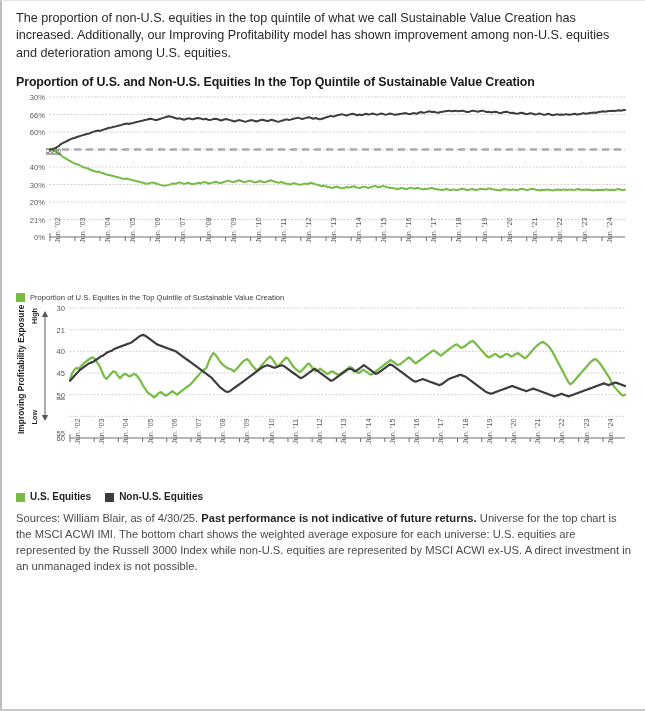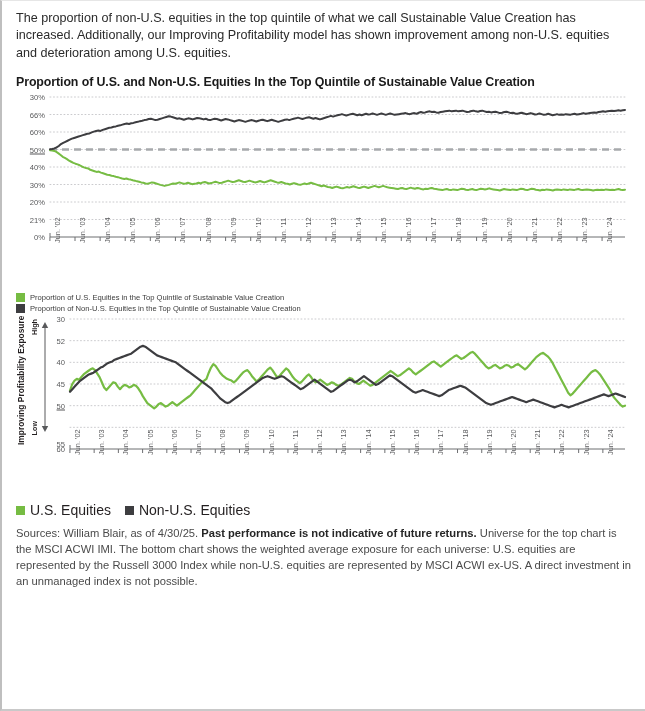--- a/index.html
+++ b/index.html
@@ -66,21 +66,21 @@
   .legend{
     display:flex;
     flex-direction:column;
     gap:2px;
     margin-top:4px;
   }
   .legend-row{display:flex;align-items:center;gap:5px;}
   .legend.horiz{flex-direction:row;gap:14px;}
   .swatch{width:9px;height:9px;display:inline-block;flex:0 0 auto;}
   .legend-label{font-size:7.6px;color:#3b3b3b;line-height:1;}
-  .legend-label.big{font-size:14px;font-weight:normal;color:#231f20;}
+  .legend-label.big{font-size:10px;font-weight:bold;color:#231f20;}
   .axis-title{
     position:absolute;
     font-size:8.4px;
     font-weight:bold;
     color:#231f20;
     writing-mode:vertical-rl;
     transform:rotate(180deg);
     white-space:nowrap;
   }
   .hl-word{
@@ -108,21 +108,21 @@
   <p class="deck">The proportion of non-U.S. equities in the top quintile of what we call Sustainable Value Creation has increased. Additionally, our Improving Profitability model has shown improvement among non-U.S. equities and deterioration among U.S. equities.</p>
 
   <div class="chart">
     <div class="chart-title">Proportion of U.S. and Non-U.S. Equities In the Top Quintile of Sustainable Value Creation</div>
 
     <div class="plot" id="plot-top" style="height: 198px;">
       <div class="ylabels" id="ylab-top">
           <div class="ytick" style="top: 6px; left: 0px; width: 29px;">30%</div>
           <div class="ytick" style="top: 23.5px; left: 0px; width: 29px;">66%</div>
           <div class="ytick" style="top: 41px; left: 0px; width: 29px;">60%</div>
-          <div class="ytick" style="top: 58.5px; left: 0px; width: 29px; text-decoration: underline;">50%</div>
+          <div class="ytick" style="top: 58.5px; left: 16px; width: 29px; text-decoration: underline;">50%</div>
           <div class="ytick" style="top: 76px; left: 0px; width: 29px;">40%</div>
           <div class="ytick" style="top: 93.5px; left: 0px; width: 29px;">30%</div>
           <div class="ytick" style="top: 111px; left: 0px; width: 29px;">20%</div>
           <div class="ytick" style="top: 128.5px; left: 0px; width: 29px;">21%</div>
           <div class="ytick" style="top: 146px; left: 0px; width: 29px;">0%</div>
         </div>
       <svg id="svg-top" width="613" height="152">
           <line x1="34" y1="6" x2="609" y2="6" stroke="#bcbdc0" stroke-width="0.8" stroke-dasharray="0.9 2.6" stroke-linecap="round"></line>
           <line x1="34" y1="23.5" x2="609" y2="23.5" stroke="#bcbdc0" stroke-width="0.8" stroke-dasharray="0.9 2.6" stroke-linecap="round"></line>
           <line x1="34" y1="41" x2="609" y2="41" stroke="#bcbdc0" stroke-width="0.8" stroke-dasharray="0.9 2.6" stroke-linecap="round"></line>
@@ -185,36 +185,32 @@
           <div class="xtick" style="left: 563.979px; top: 152px;">Jun. '23</div>
           <div class="xtick" style="left: 589.077px; top: 152px;">Jun. '24</div>
         </div>
     </div>
 
     <div class="legend" id="legend-top">
         <div class="legend-row">
           <span class="swatch" style="background: rgb(118, 188, 67);"></span>
           <span class="legend-label">Proportion of U.S. Equities in the Top Quintile of Sustainable Value Creation</span>
         </div>
-        <div class="legend-row">
-          <span class="swatch" style="background: rgb(61, 61, 64);"></span>
-          <span class="legend-label">Proportion of Non-U.S. Equities in the Top Quintile of Sustainable Value Creation</span>
-        </div>
       </div>
   </div>
 
   <div class="chart">
 
     <div class="plot" id="plot-bottom" style="height: 186px;">
       <div class="axis-title" id="ytitle-bottom" style="left: 0px; top: 8px; height: 124px;">Improving Profitability Exposure</div>
       <div class="hl-word" id="yhigh-bottom" style="left: 14px; top: 6px;">High</div>
       <div class="hl-word" id="ylow-bottom" style="left: 14px; top: 108px;">Low</div>
       <div class="ylabels" id="ylab-bottom">
           <div class="ytick" style="top: 6px; left: 0px; width: 49px;">30</div>
-          <div class="ytick" style="top: 27.6667px; left: 0px; width: 49px;">52</div>
+          <div class="ytick" style="top: 27.6667px; left: 0px; width: 49px;">21</div>
           <div class="ytick" style="top: 49.3333px; left: 0px; width: 49px;">40</div>
           <div class="ytick" style="top: 71px; left: 0px; width: 49px;">45</div>
           <div class="ytick" style="top: 92.6667px; left: 0px; width: 49px; text-decoration: underline;">50</div>
           <div class="ytick" style="top: 131px; left: 0px; width: 49px;">55</div>
           <div class="ytick" style="top: 136px; left: 0px; width: 49px;">60</div>
         </div>
       <svg id="svg-bottom" width="613" height="142">
           <line x1="54" y1="6" x2="609" y2="6" stroke="#bcbdc0" stroke-width="0.8" stroke-dasharray="0.9 2.6" stroke-linecap="round"></line>
           <line x1="54" y1="27.666666666666664" x2="609" y2="27.666666666666664" stroke="#bcbdc0" stroke-width="0.8" stroke-dasharray="0.9 2.6" stroke-linecap="round"></line>
           <line x1="54" y1="49.33333333333333" x2="609" y2="49.33333333333333" stroke="#bcbdc0" stroke-width="0.8" stroke-dasharray="0.9 2.6" stroke-linecap="round"></line>

